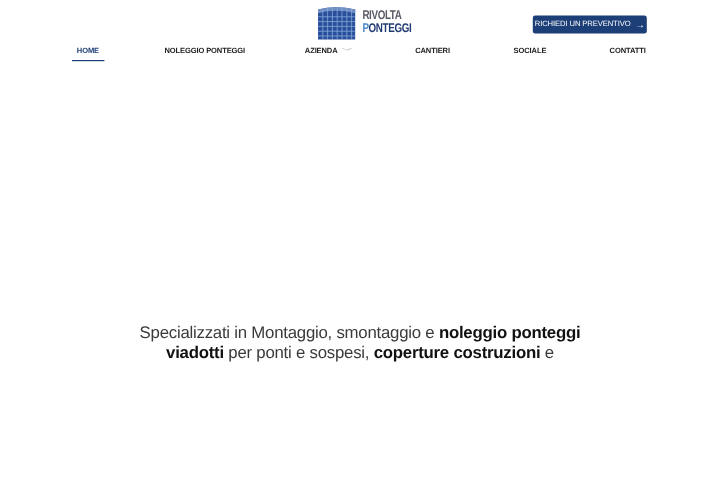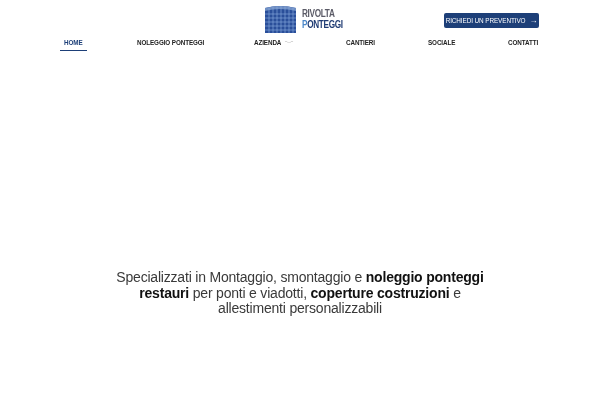--- a/index.html
+++ b/index.html
@@ -64,15 +64,14 @@
   <div class="nav-item active" style="left:64px"><span>HOME</span></div>
   <div class="nav-item" style="left:137px"><span>NOLEGGIO PONTEGGI</span></div>
   <div class="nav-item" style="left:254px"><span>AZIENDA</span><span class="chev">﹀</span></div>
   <div class="nav-item" style="left:346px"><span>CANTIERI</span></div>
   <div class="nav-item" style="left:428px"><span>SOCIALE</span></div>
   <div class="nav-item" style="left:508px"><span>CONTATTI</span></div>
 </nav>
 
 <div class="hero">
   <div><span>Specializzati in Montaggio, smontaggio e </span><b>noleggio ponteggi</b></div>
-  <div><b>restauri</b><span> per ponti e viadotti, </span><b>coperture costruzioni</b><span> e</span></div>
-  <div><span>allestimenti personalizzabili</span></div>
+  <div><b>viadotti</b><span> per ponti e sospesi, </span><b>coperture costruzioni</b><span> e</span></div>
 </div>
 
 </body></html>

